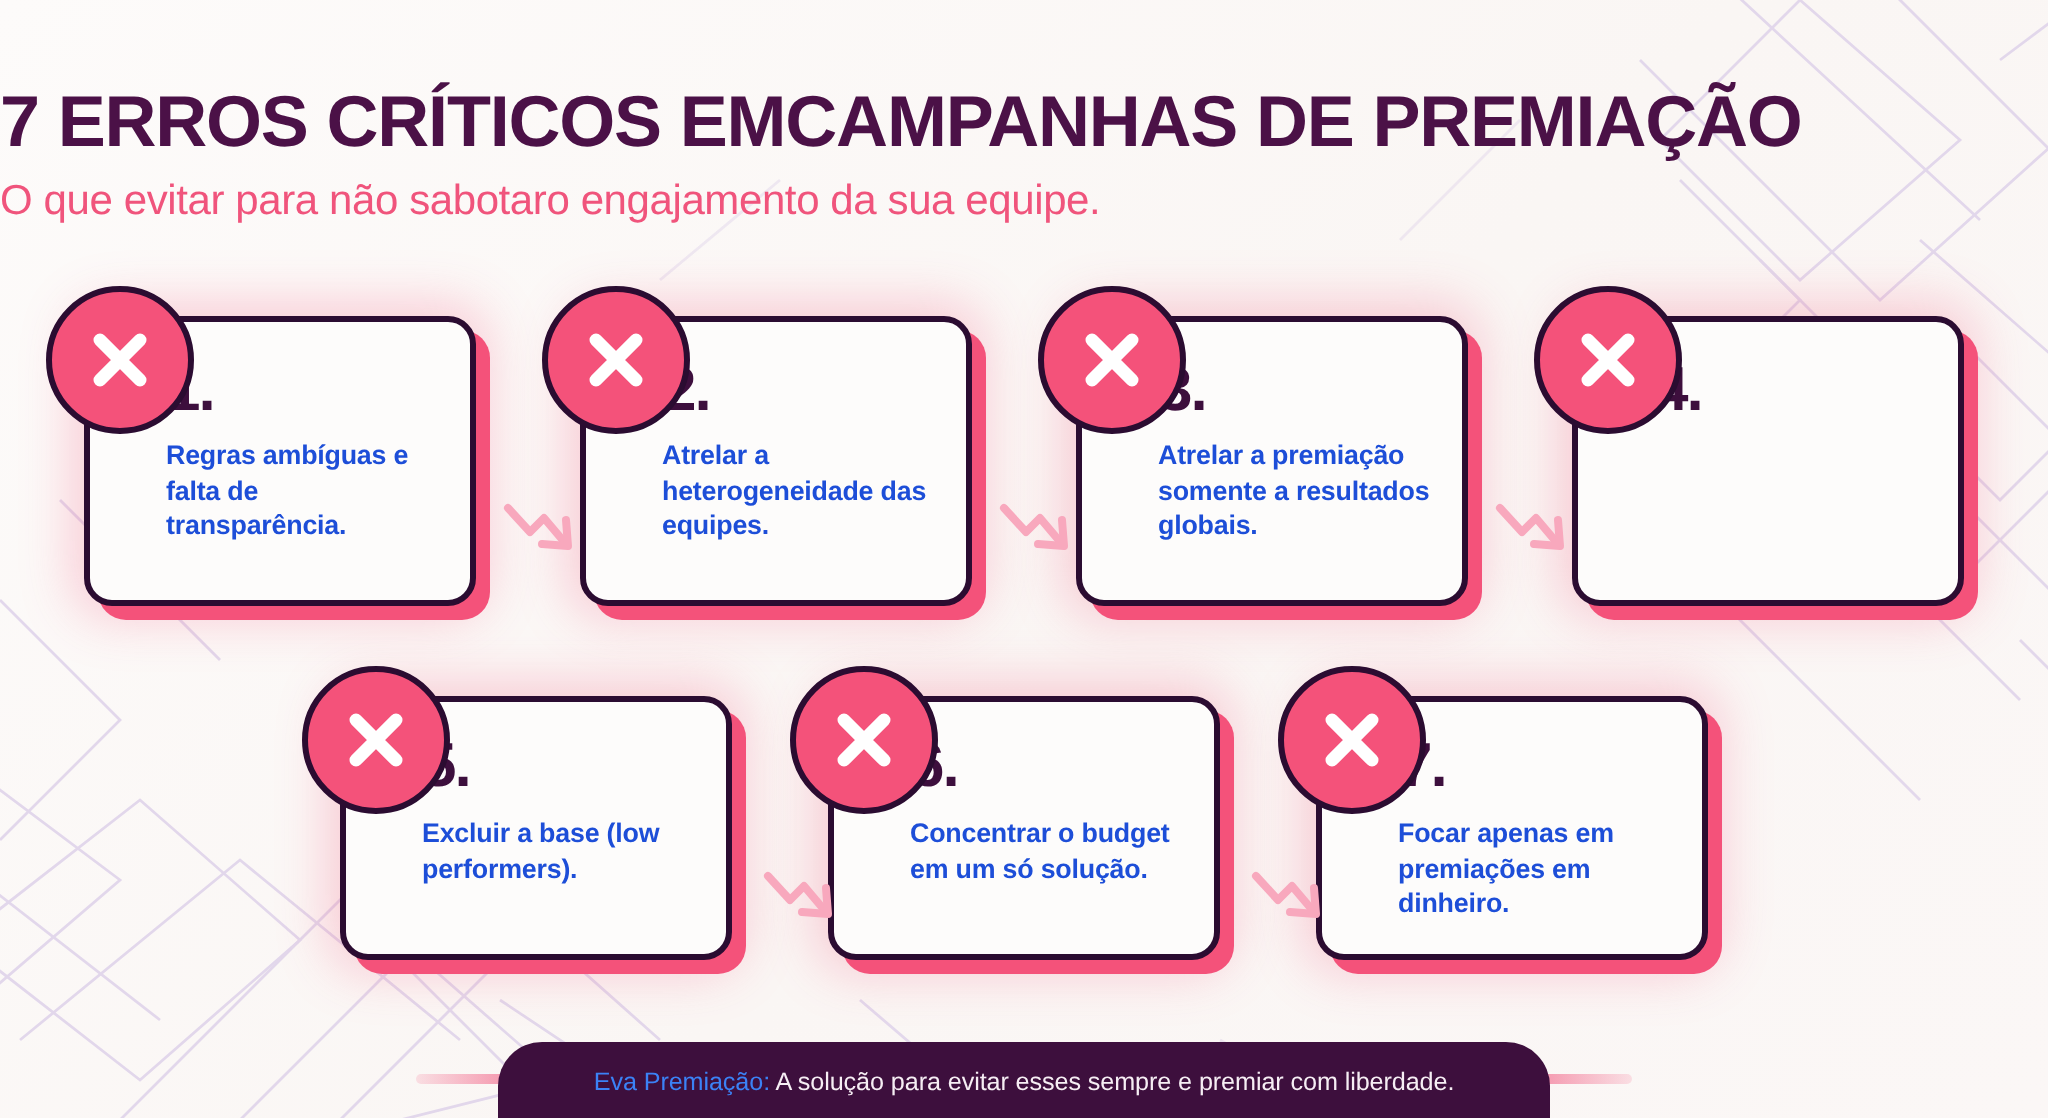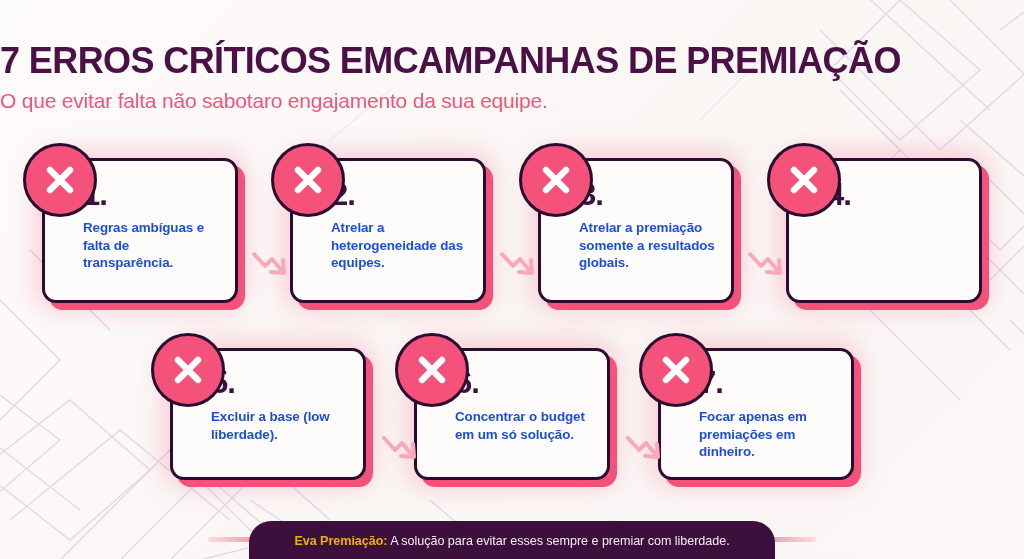--- a/index.html
+++ b/index.html
@@ -182,22 +182,22 @@
     padding-bottom: 12px;
     box-sizing: border-box;
   }
   .footer-text {
     font-size: 12.6px;
     color: #f6eef4;
     letter-spacing: -0.05px;
     white-space: nowrap;
   }
   .footer-brand {
-    font-weight: bold;
-    color: #eab308;
+    font-weight: normal;
+    color: #3b82f6;
   }
 </style>
 </head>
 <body>
 
 <div id="infographic">
 
   <svg class="bg-deco" width="1024" height="559" viewBox="0 0 1024 559" aria-hidden="true">
     <g stroke="#ded2ea" stroke-width="1.4" fill="none" opacity="0.85">
 
@@ -229,21 +229,21 @@
 
       <path d="M430 500 L500 560"></path>
       <path d="M610 520 L680 560" opacity="0.6"></path>
       <path d="M330 140 L390 90" opacity="0.5"></path>
       <path d="M700 120 L760 60" opacity="0.5"></path>
     </g>
   </svg>
 
   <div class="header">
     <h1 class="title">7 ERROS CRÍTICOS EMCAMPANHAS DE PREMIAÇÃO</h1>
-    <p class="subtitle">O  que evitar falta não sabotaro engajamento da sua equipe.</p>
+    <p class="subtitle">O  que evitar para não sabotaro engajamento da sua equipe.</p>
   </div>
 
   <div class="row row-1">
 
     <div class="card-slot">
       <div class="card">
         <div class="x-badge">
           <svg width="42" height="42" viewBox="0 0 42 42">
             <path d="M11 11 L31 31 M31 11 L11 31" stroke="#ffffff" stroke-width="6.5" stroke-linecap="round"></path>
           </svg>
@@ -305,21 +305,21 @@
   <div class="row row-2">
 
     <div class="card-slot">
       <div class="card">
         <div class="x-badge">
           <svg width="42" height="42" viewBox="0 0 42 42">
             <path d="M11 11 L31 31 M31 11 L11 31" stroke="#ffffff" stroke-width="6.5" stroke-linecap="round"></path>
           </svg>
         </div>
         <div class="card-number">5.</div>
-        <div class="card-text">Excluir a base (low liberdade).</div>
+        <div class="card-text">Excluir a base (low performers).</div>
       </div>
       <svg class="arrow" width="46" height="42" viewBox="0 0 46 42">
         <path d="M4 8 L15 20 L22 13 L33 26" stroke="#f8a8bd" stroke-width="4" fill="none" stroke-linecap="round" stroke-linejoin="round"></path>
         <path d="M33 14 L34 27 L21 26" stroke="#f8a8bd" stroke-width="4" fill="none" stroke-linecap="round" stroke-linejoin="round"></path>
       </svg>
     </div>
 
     <div class="card-slot">
       <div class="card">
         <div class="x-badge">

